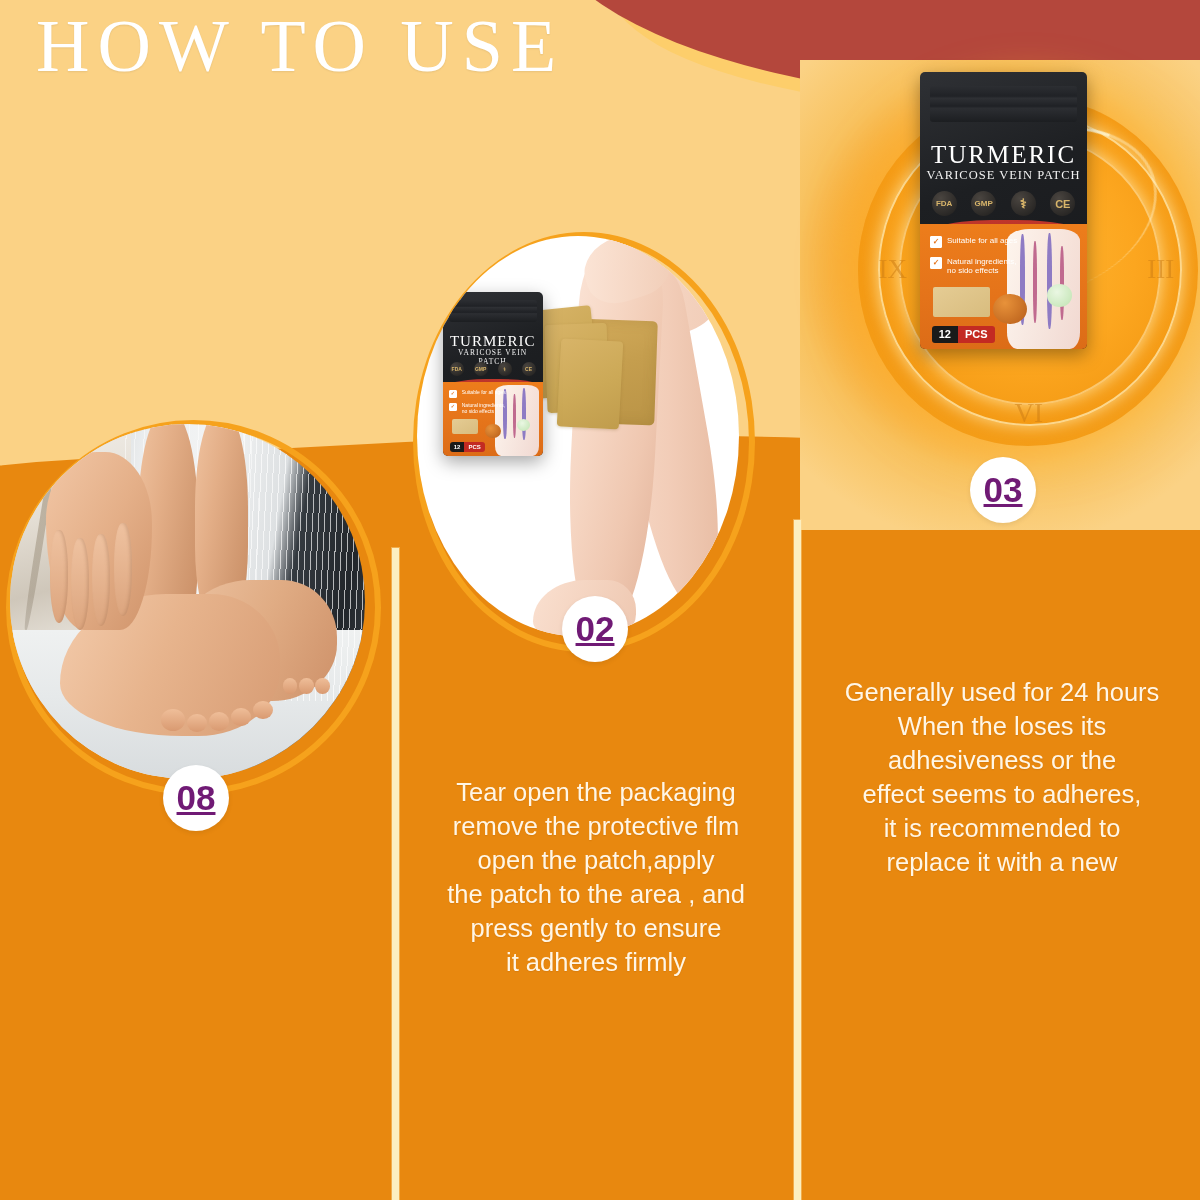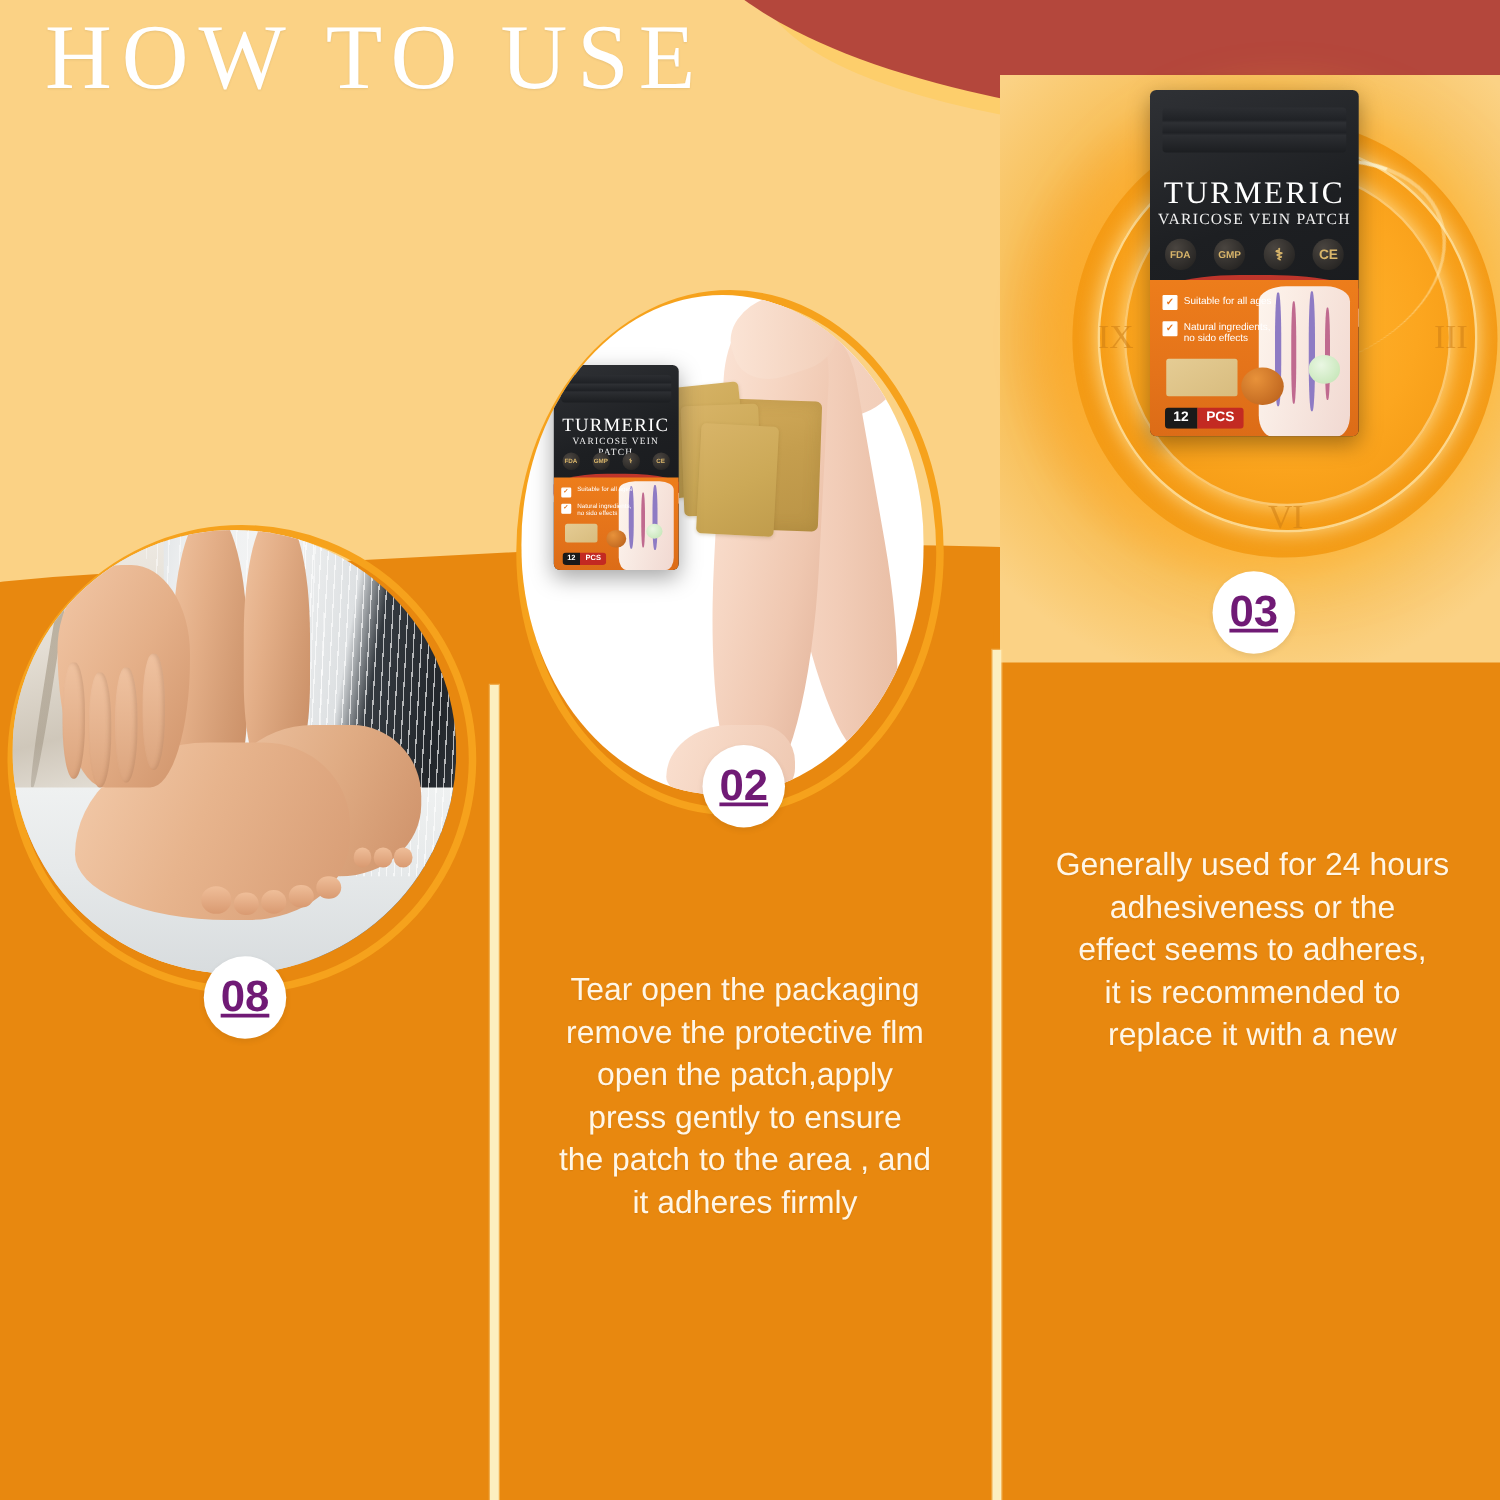--- a/index.html
+++ b/index.html
@@ -436,22 +436,22 @@
         </div>
       </div>
     </div>
 
     <div class="step-badge" style="left:163px;top:596px;width:66px;height:66px;">02</div>
 
     <div class="step-text" style="left:6px;top:776px;width:382px;">
       <div>Tear open the packaging</div>
       <div>remove the protective flm</div>
       <div>open the patch,apply</div>
+      <div>the patch to the area , and</div>
       <div>press gently to ensure</div>
-      <div>the patch to the area , and</div>
       <div>it adheres firmly</div>
     </div>
   </div>
 
   <div class="col col3">
 
     <div class="pkg" style="left:119px;top:72px;width:167px;height:277px;">
       <div class="zip"></div>
       <div class="brand" style="top:25%;font-size:25px;letter-spacing:2px;">TURMERIC</div>
       <div class="sub" style="top:34.5%;font-size:12.5px;">VARICOSE VEIN PATCH</div>
@@ -494,20 +494,21 @@
           <span class="n" style="padding:0 7px;">12</span>
           <span class="u" style="padding:0 7px;">PCS</span>
         </div>
       </div>
     </div>
 
     <div class="step-badge" style="left:169px;top:457px;width:66px;height:66px;">03</div>
 
     <div class="step-text" style="left:4px;top:676px;width:394px;">
       <div>Generally used for 24 hours</div>
+      <div>When the loses its</div>
       <div>adhesiveness or the</div>
       <div>effect seems to adheres,</div>
       <div>it is recommended to</div>
       <div>replace it with a new</div>
     </div>
   </div>
 
 </div>
 
 </body></html>

